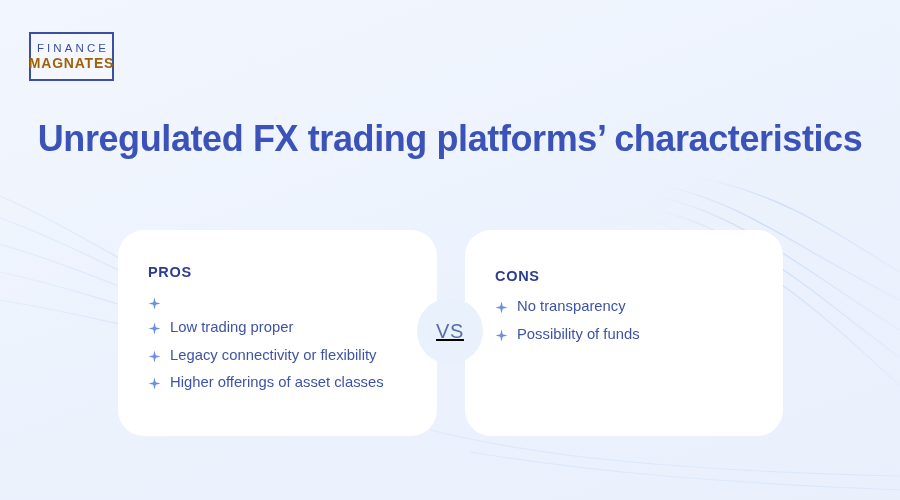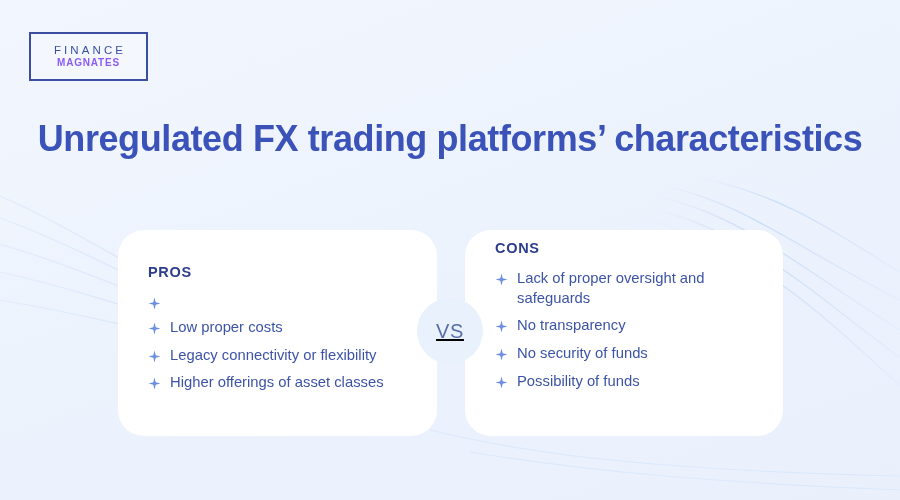--- a/index.html
+++ b/index.html
@@ -26,42 +26,42 @@
     width: 900px;
     height: 500px;
     pointer-events: none;
   }
 
   
   .logo-box {
     position: absolute;
     left: 29px;
     top: 32px;
-    width: 119px;
+    width: 85px;
     height: 49px;
     border: 2px solid #3a4fa0;
     background: #f4f8fe;
     box-sizing: border-box;
     display: flex;
     flex-direction: column;
     align-items: center;
     justify-content: center;
   }
   .logo-top {
     font-size: 11.5px;
     letter-spacing: 3.1px;
     color: #3a4fa0;
     font-weight: 400;
     line-height: 1.15;
     padding-left: 3px;
   }
   .logo-bottom {
-    font-size: 10px;
+    font-size: 14px;
     letter-spacing: 0.8px;
-    color: #8b5cf6;
+    color: #a16207;
     font-weight: 700;
     line-height: 1.15;
   }
 
   
   .title {
     position: absolute;
     left: 0;
     top: 94px;
     width: 900px;
@@ -88,21 +88,21 @@
     background: #ffffff;
     border-radius: 26px;
     box-sizing: border-box;
   }
   .card-pros { left: 0; width: 319px; }
   .card-cons { left: 347px; width: 318px; }
 
   .card-inner {
     padding: 34px 30px 0 30px;
   }
-  .card-cons .card-inner { padding-top: 10px; }
+  .card-cons .card-inner { padding-top: 38px; }
 
   .card-heading {
     font-size: 14.5px;
     font-weight: 700;
     letter-spacing: 0.7px;
     color: #2b3d8c;
     margin-bottom: 13px;
   }
   .card-list {
     list-style: none;
@@ -204,21 +204,21 @@
                   <path d="M6.5 0.6 L7.7 5.3 L12.4 6.5 L7.7 7.7 L6.5 12.4 L5.3 7.7 L0.6 6.5 L5.3 5.3 Z" fill="#6b8ee0"></path>
                 </svg>
             </span>
           </li>
           <li>
             <span class="bullet">
               <svg width="13" height="13" viewBox="0 0 13 13">
                   <path d="M6.5 0.6 L7.7 5.3 L12.4 6.5 L7.7 7.7 L6.5 12.4 L5.3 7.7 L0.6 6.5 L5.3 5.3 Z" fill="#6b8ee0"></path>
                 </svg>
             </span>
-            <span>Low proper costs</span>
+            <span>Low trading proper</span>
           </li>
           <li>
             <span class="bullet">
               <svg width="13" height="13" viewBox="0 0 13 13">
                   <path d="M6.5 0.6 L7.7 5.3 L12.4 6.5 L7.7 7.7 L6.5 12.4 L5.3 7.7 L0.6 6.5 L5.3 5.3 Z" fill="#6b8ee0"></path>
                 </svg>
             </span>
             <span>Legacy connectivity or flexibility</span>
           </li>
           <li>
@@ -236,37 +236,21 @@
     <div class="card card-cons">
       <div class="card-inner">
         <div class="card-heading">CONS</div>
         <ul class="card-list">
           <li>
             <span class="bullet">
               <svg width="13" height="13" viewBox="0 0 13 13">
                   <path d="M6.5 0.6 L7.7 5.3 L12.4 6.5 L7.7 7.7 L6.5 12.4 L5.3 7.7 L0.6 6.5 L5.3 5.3 Z" fill="#6b8ee0"></path>
                 </svg>
             </span>
-            <span>Lack of proper oversight and safeguards</span>
-          </li>
-          <li>
-            <span class="bullet">
-              <svg width="13" height="13" viewBox="0 0 13 13">
-                  <path d="M6.5 0.6 L7.7 5.3 L12.4 6.5 L7.7 7.7 L6.5 12.4 L5.3 7.7 L0.6 6.5 L5.3 5.3 Z" fill="#6b8ee0"></path>
-                </svg>
-            </span>
             <span>No transparency</span>
-          </li>
-          <li>
-            <span class="bullet">
-              <svg width="13" height="13" viewBox="0 0 13 13">
-                  <path d="M6.5 0.6 L7.7 5.3 L12.4 6.5 L7.7 7.7 L6.5 12.4 L5.3 7.7 L0.6 6.5 L5.3 5.3 Z" fill="#6b8ee0"></path>
-                </svg>
-            </span>
-            <span>No security of funds</span>
           </li>
           <li>
             <span class="bullet">
               <svg width="13" height="13" viewBox="0 0 13 13">
                   <path d="M6.5 0.6 L7.7 5.3 L12.4 6.5 L7.7 7.7 L6.5 12.4 L5.3 7.7 L0.6 6.5 L5.3 5.3 Z" fill="#6b8ee0"></path>
                 </svg>
             </span>
             <span>Possibility of funds</span>
           </li>
         </ul>

